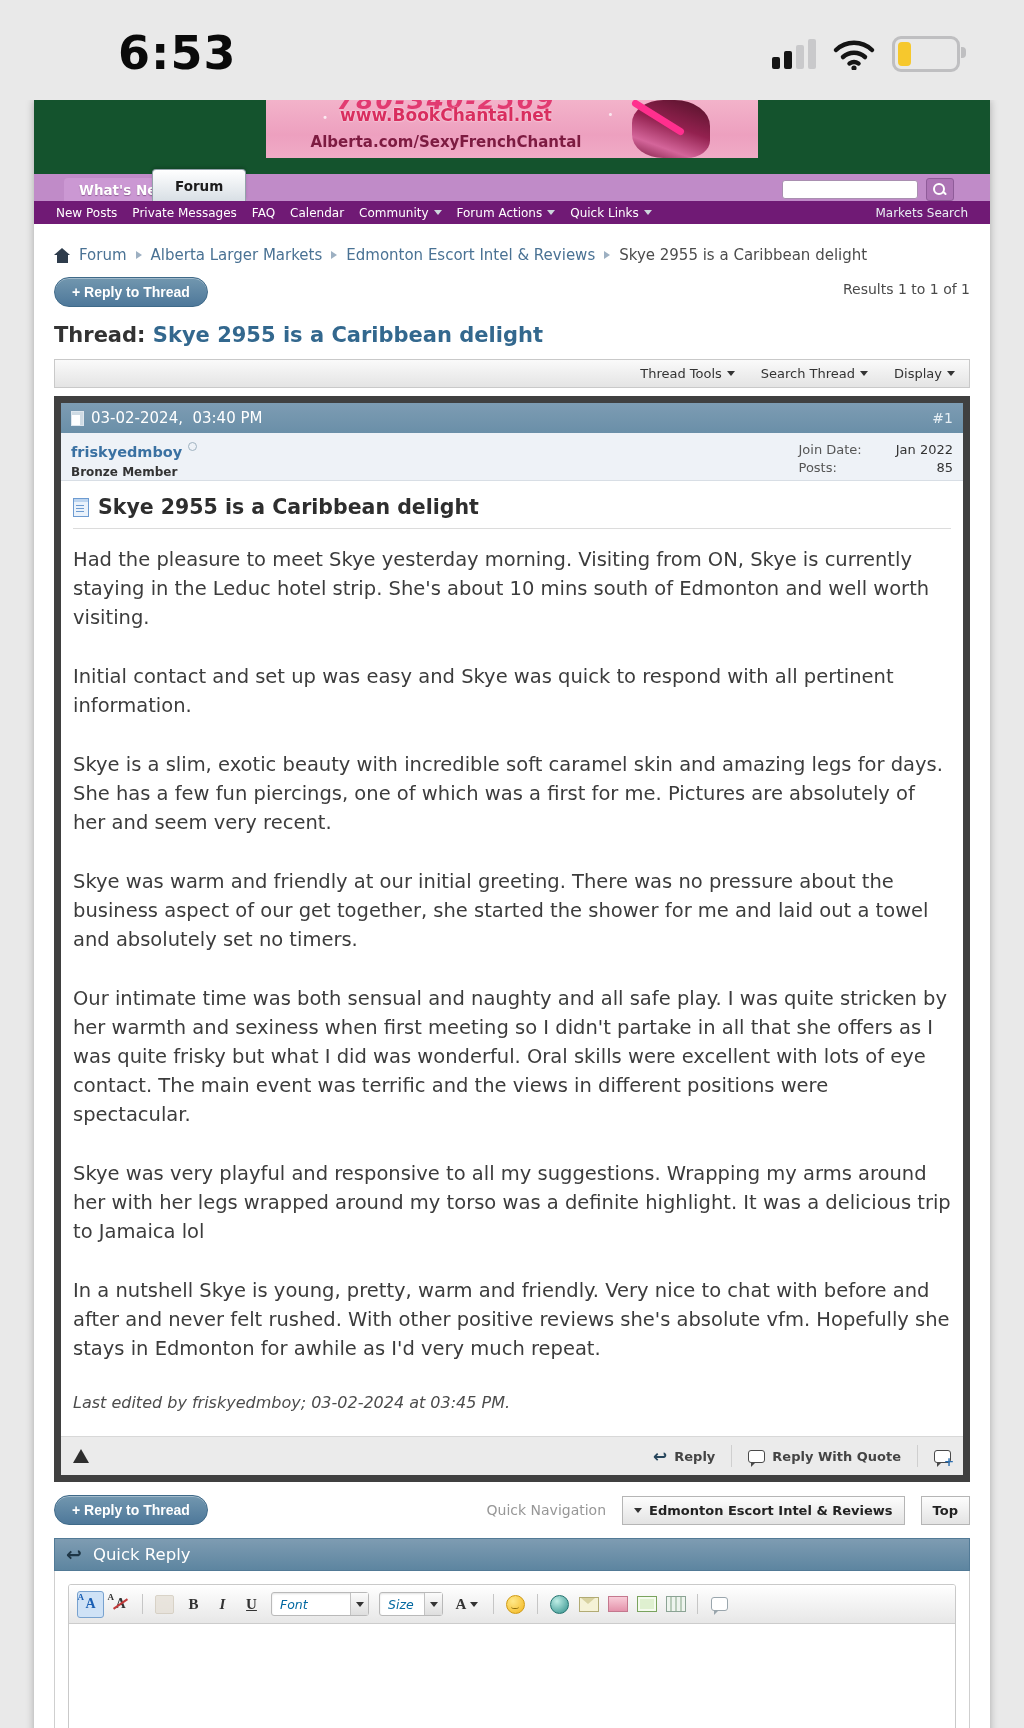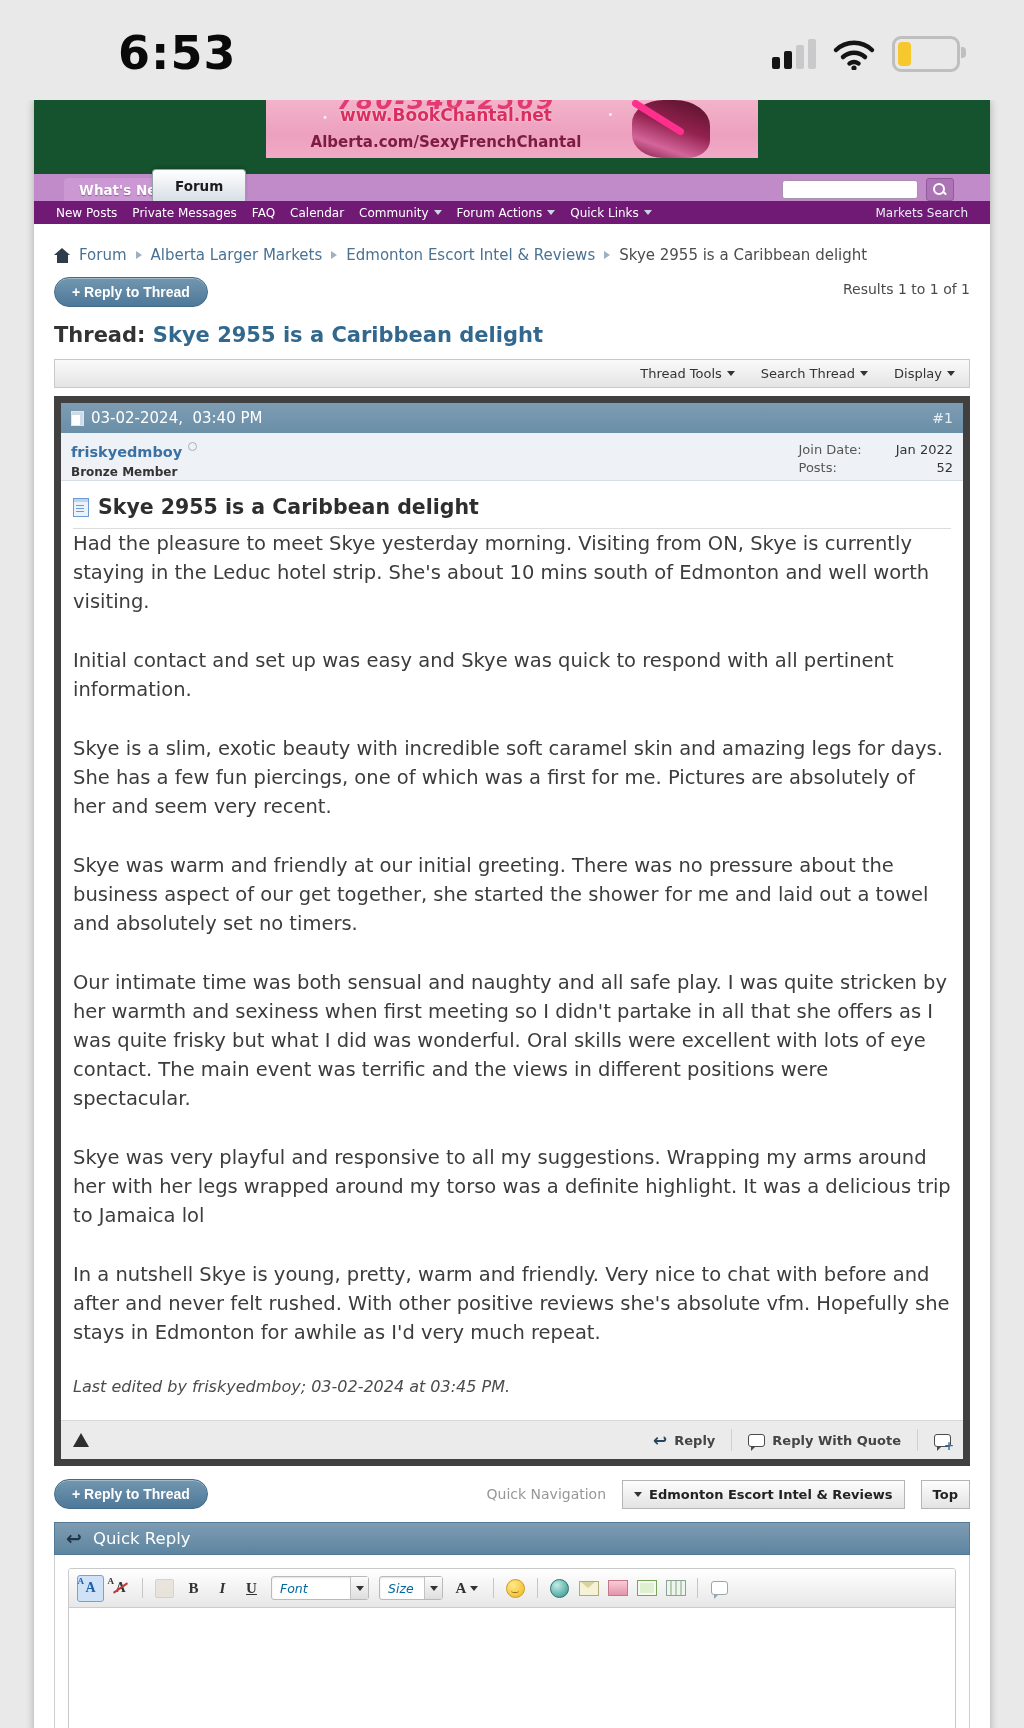--- a/index.html
+++ b/index.html
@@ -78,21 +78,21 @@
   .odot{display:inline-block;width:7px;height:7px;border:1.5px solid #9fb2c0;border-radius:50%;margin-left:6px;vertical-align:6px;}
   .utitle{color:#333;font-weight:700;font-size:12px;margin-top:4px;}
   .ustats{display:grid;grid-template-columns:auto auto;column-gap:34px;row-gap:3px;font-size:13px;align-content:start;}
   .ustats .lab{color:#555;}
   .ustats .val{color:#333;text-align:right;}
   .postbody{padding:14px 12px 24px;}
   .ptitle{display:flex;align-items:center;gap:9px;border-bottom:1px solid #dcdcdc;padding-bottom:9px;}
   .docicon{width:14px;height:17px;background:#eaf2fb;border:1px solid #6d9bd1;box-shadow:inset 0 3px 0 #bcd4ef;position:relative;}
   .docicon::after{content:"";position:absolute;left:2px;top:6px;width:8px;height:1.5px;background:#6d9bd1;box-shadow:0 3px 0 #6d9bd1,0 6px 0 #6d9bd1;}
   .ptitle h2{margin:0;font-size:20.5px;color:#2e2e2e;}
-  .paras{}
+  .paras{margin-top:16px;}
   .paras p{margin:0 0 30px 0;font-size:19.5px;line-height:29px;color:#3c3c3c;}
   .lastedit{font-style:italic;font-size:16px;color:#4c4c4c;margin-top:4px;}
   .postfoot{border-top:1px solid #d8d8d8;background:#ebebeb;display:flex;align-items:center;padding:8px 12px;}
   .report{width:0;height:0;border-left:8px solid transparent;border-right:8px solid transparent;
      border-bottom:14px solid #2e2e2e;cursor:pointer;}
   .footright{margin-left:auto;display:flex;align-items:center;}
   .footbtn{display:flex;align-items:center;gap:7px;font-size:13px;font-weight:700;color:#444;cursor:pointer;}
   .fsep{width:1px;height:22px;background:#cfcfcf;margin:0 16px;}
   .replyarrow{color:#27465c;font-size:17px;font-weight:700;line-height:1;}
   .bubble{width:15px;height:11px;border:1.6px solid #4a4a4a;border-radius:3px;background:#fff;position:relative;}
@@ -264,21 +264,21 @@
       </div>
       <div class="userrow">
         <div>
           <span class="uname">friskyedmboy</span><span class="odot"></span>
           <div class="utitle">Bronze Member</div>
         </div>
         <div class="ustats">
           <span class="lab">Join Date:</span>
           <span class="val">Jan 2022</span>
           <span class="lab">Posts:</span>
-          <span class="val">52</span>
+          <span class="val">85</span>
         </div>
       </div>
       <div class="postbody">
         <div class="ptitle">
           <span class="docicon"></span>
           <h2>Skye 2955 is a Caribbean delight</h2>
         </div>
         <div class="paras">
             <p>Had the pleasure to meet Skye yesterday morning. Visiting from ON, Skye is currently staying in the Leduc hotel strip. She's about 10 mins south of Edmonton and well worth visiting.</p>
             <p>Initial contact and set up was easy and Skye was quick to respond with all pertinent information.</p>

